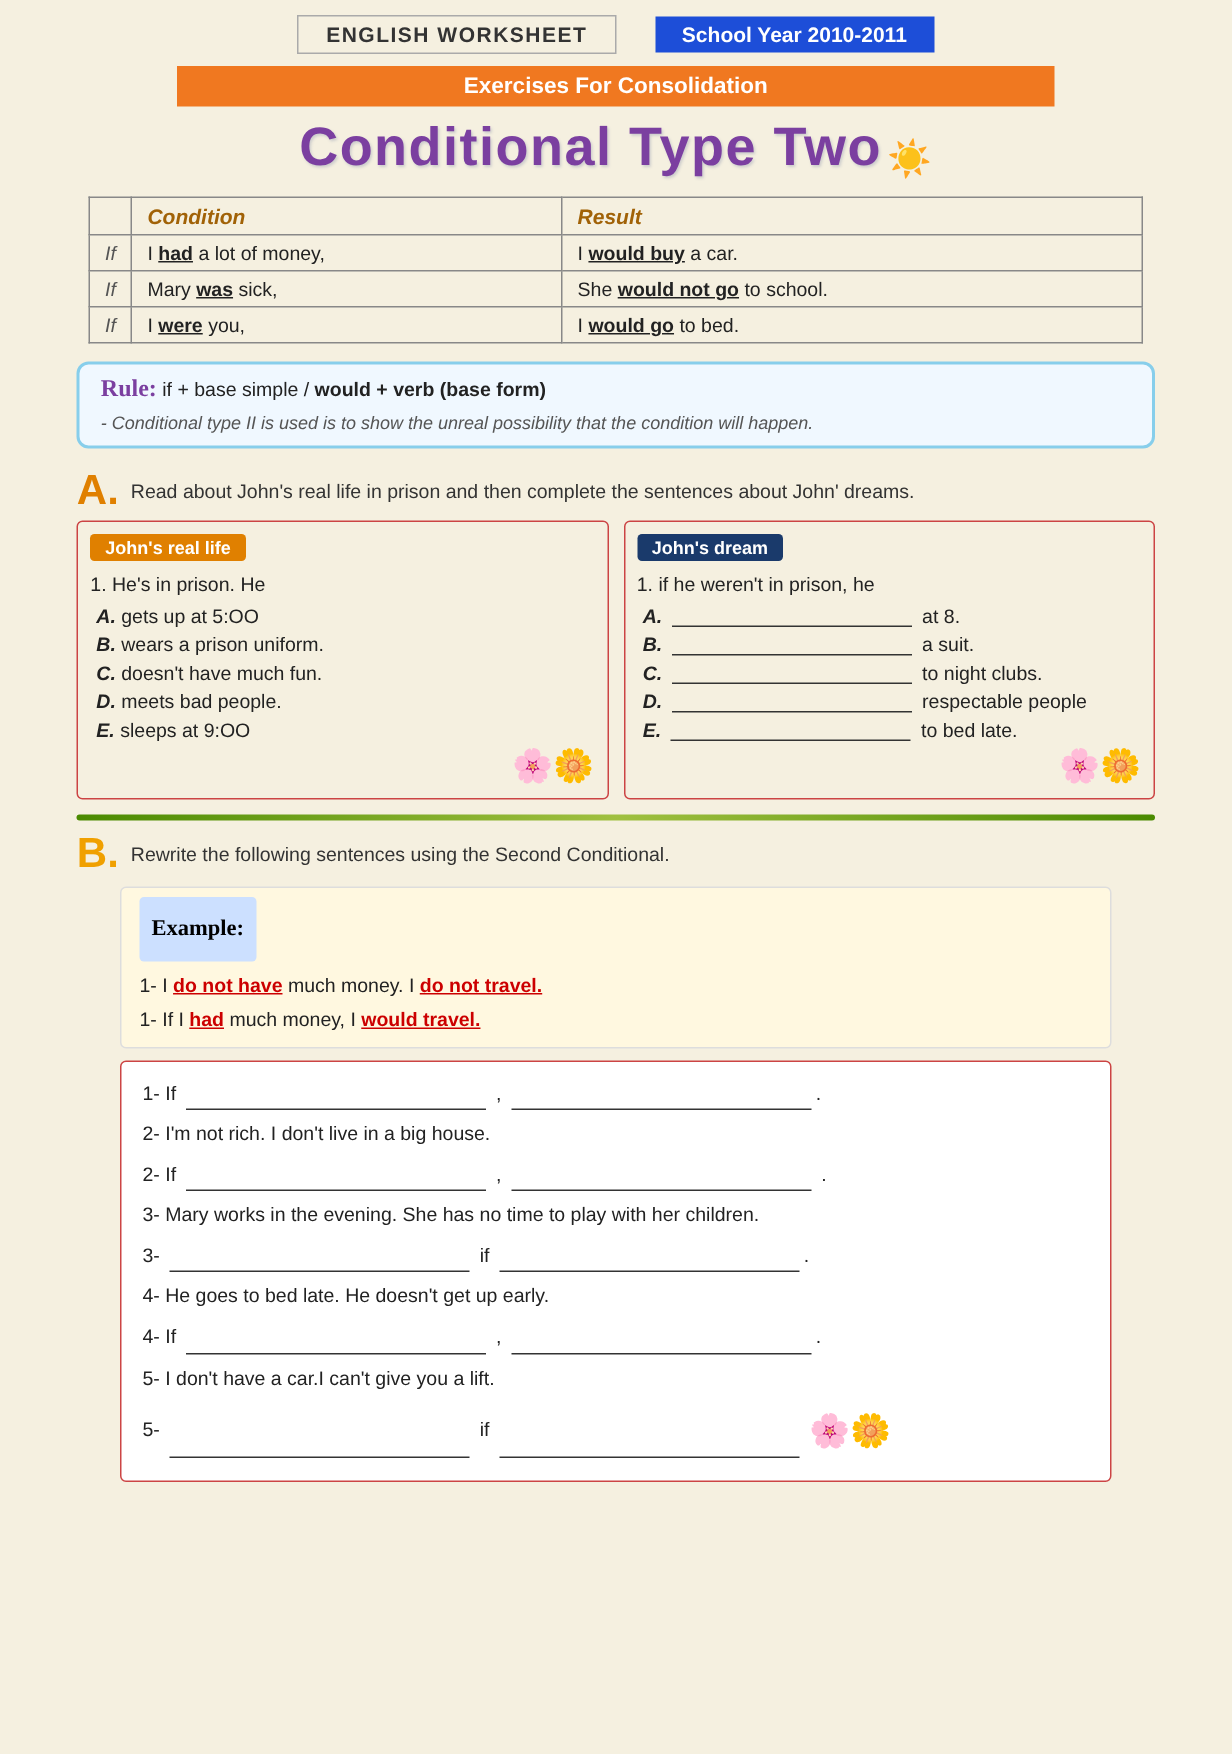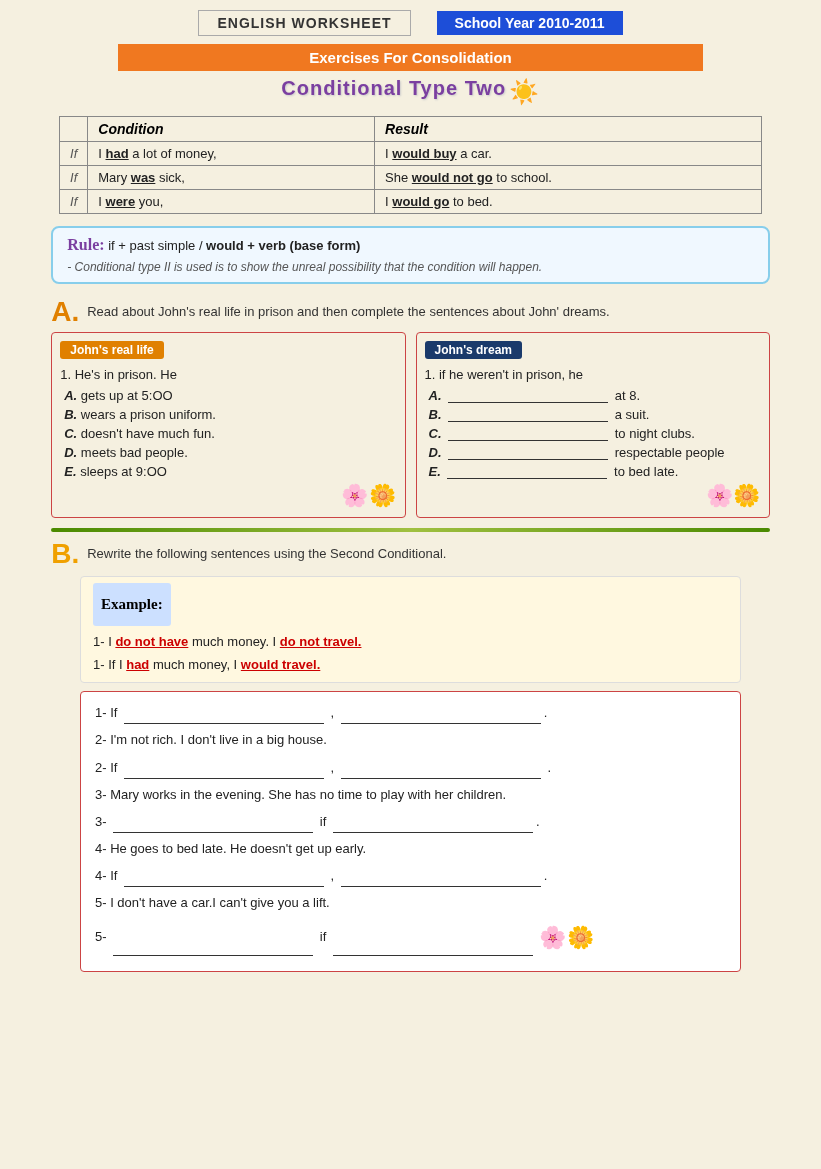--- a/index.html
+++ b/index.html
@@ -52,21 +52,21 @@
       margin-right: auto;
     }
 
     
     .title-row {
       text-align: center;
       margin-bottom: 10px;
       position: relative;
     }
     .conditional-title {
-      font-size: 20px;
+      font-size: 36px;
       font-weight: bold;
       font-family: 'Comic Sans MS', cursive, Arial;
       color: #7b3fa0;
       text-shadow: 1px 1px 2px #ccc;
       letter-spacing: 1px;
     }
     .sun-icon {
       font-size: 24px;
       vertical-align: middle;
     }
@@ -78,21 +78,21 @@
       border-collapse: collapse;
       border: 1px solid #888;
     }
     .grammar-table th {
       background: #f5f0e0;
       border: 1px solid #888;
       padding: 4px 10px;
       font-size: 14px;
       text-align: left;
       font-style: italic;
-      color: #000000;
+      color: #a16207;
     }
     .grammar-table td {
       border: 1px solid #888;
       padding: 4px 10px;
       font-size: 13px;
     }
     .grammar-table td.if-col {
       width: 20px;
       color: #555;
       font-style: italic;
@@ -292,21 +292,21 @@
       <td class="if-col">If</td>
       <td>I <span class="bold underline">were</span> you,</td>
       <td>I <span class="bold underline">would go</span> to bed.</td>
     </tr>
   </tbody>
 </table>
 
 <div class="rule-box">
   <div>
     <span class="rule-label">Rule:</span>
-    <span> if + <span class="italic">past simple</span> / <span class="bold">would + verb</span> <span class="bold">(base form)</span></span>
+    <span> if + <span class="italic">base simple</span> / <span class="bold">would + verb</span> <span class="bold">(base form)</span></span>
   </div>
   <div class="rule-italic">- Conditional type II is used is to show the unreal possibility that the condition will happen.</div>
 </div>
 
 <div style="width:92%; margin:0 auto 8px auto;">
   <div class="section-header">
     <span class="section-letter">A.</span>
     <span class="section-instruction">Read about John's real life in prison and then complete the sentences about John' dreams.</span>
   </div>
 

